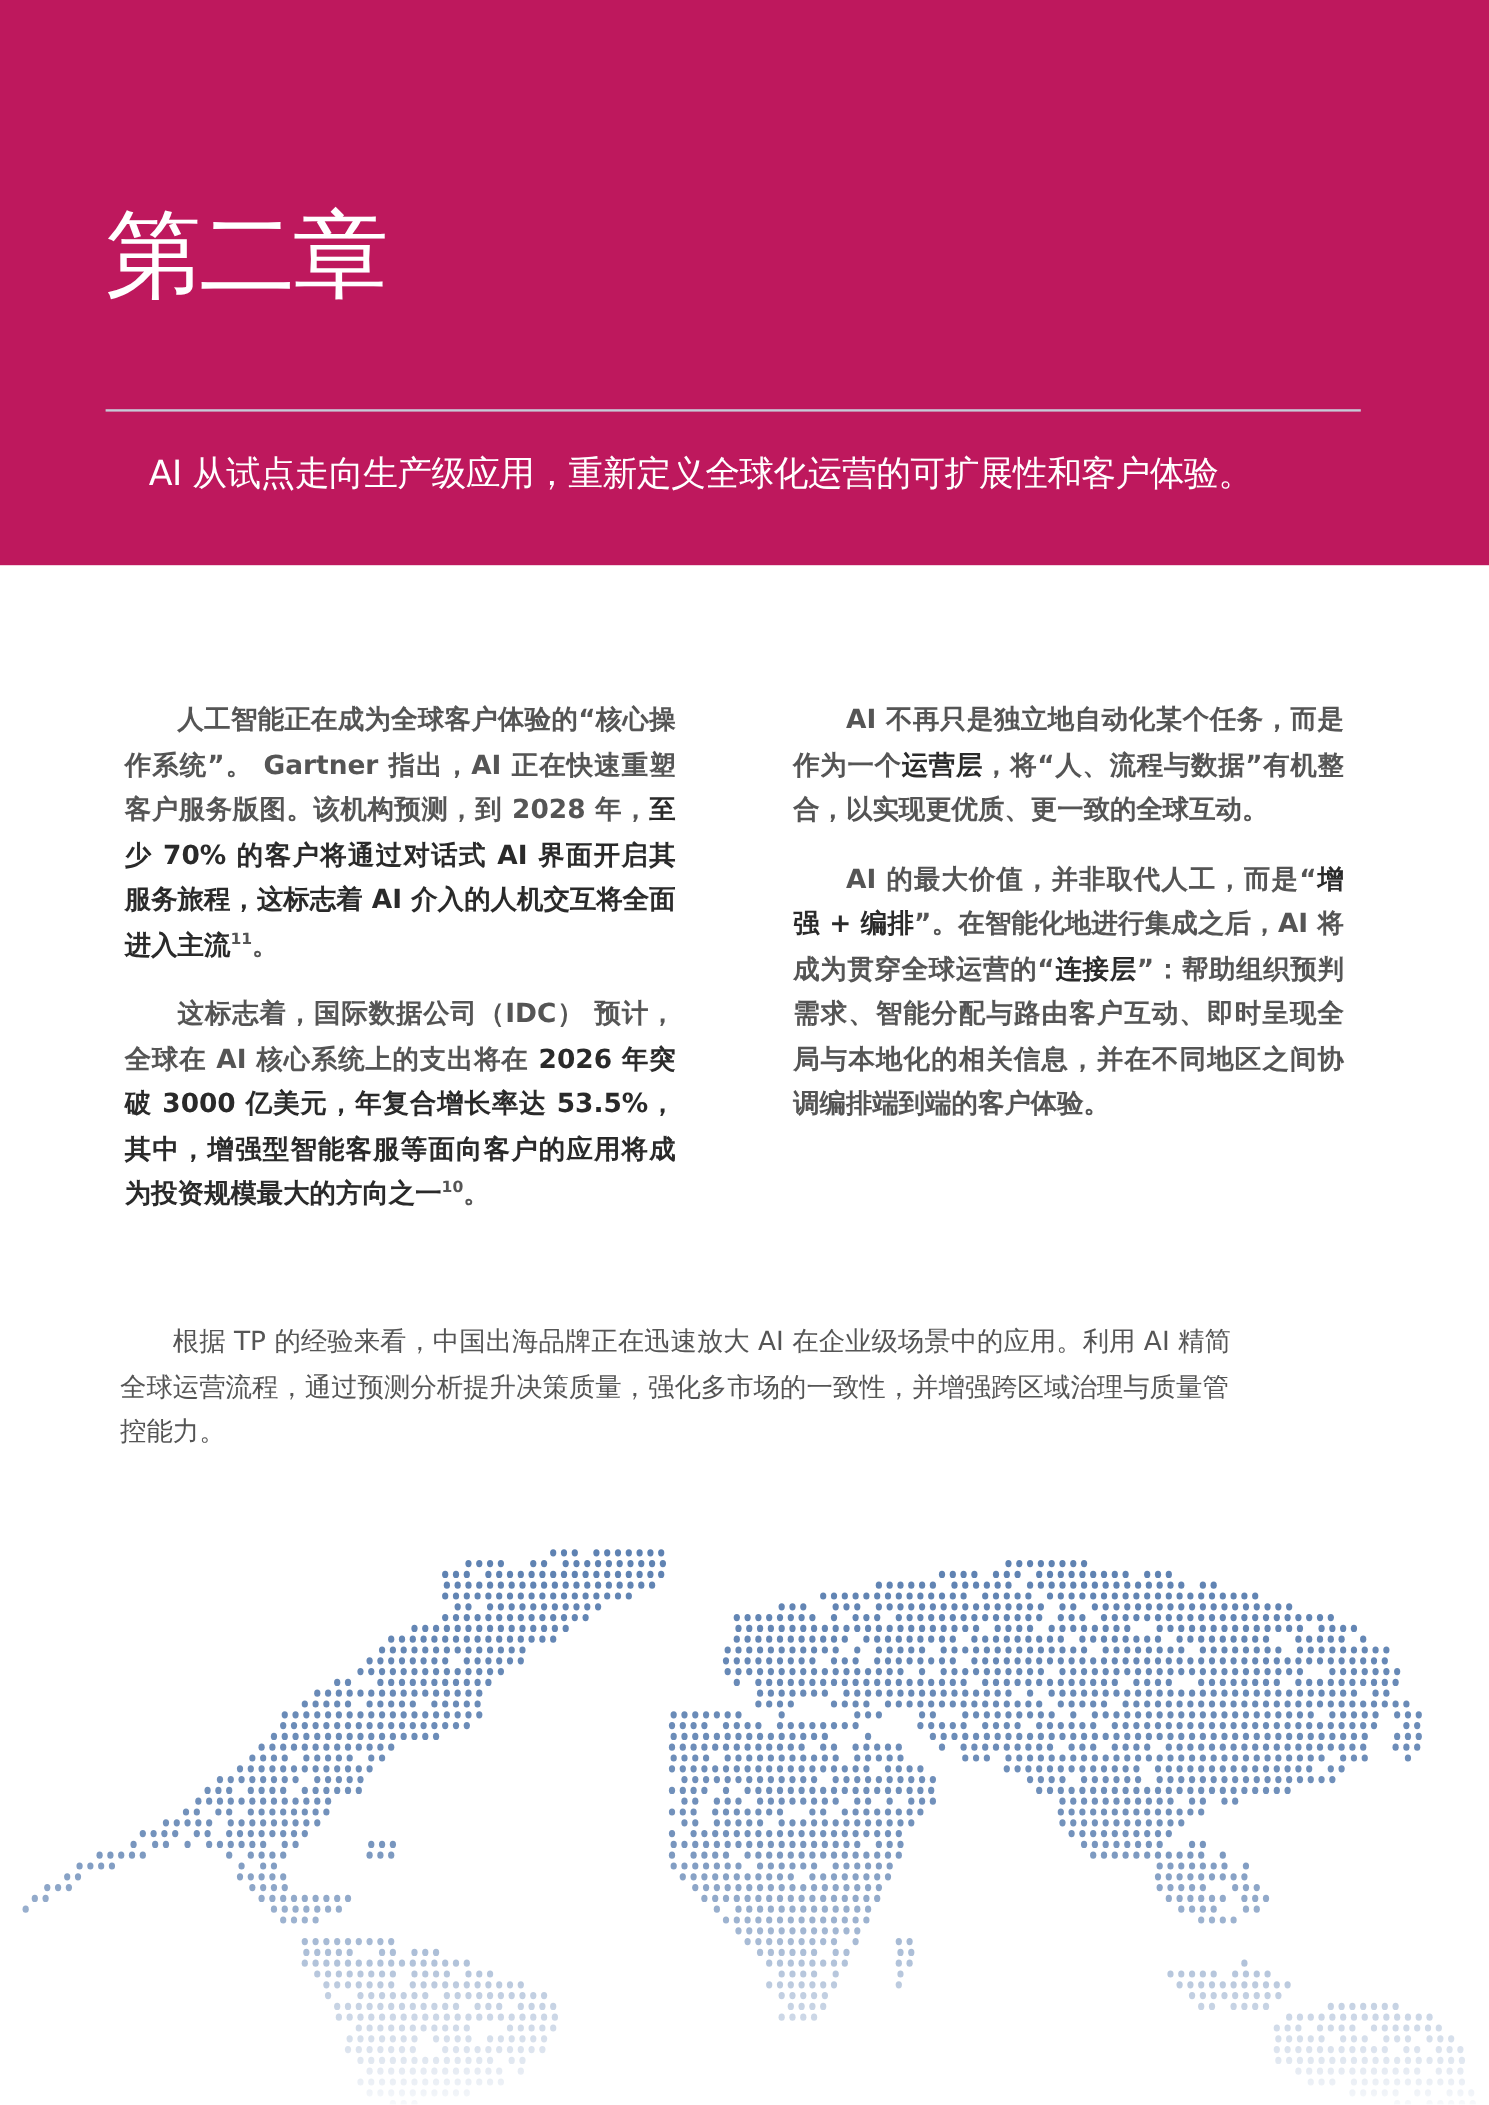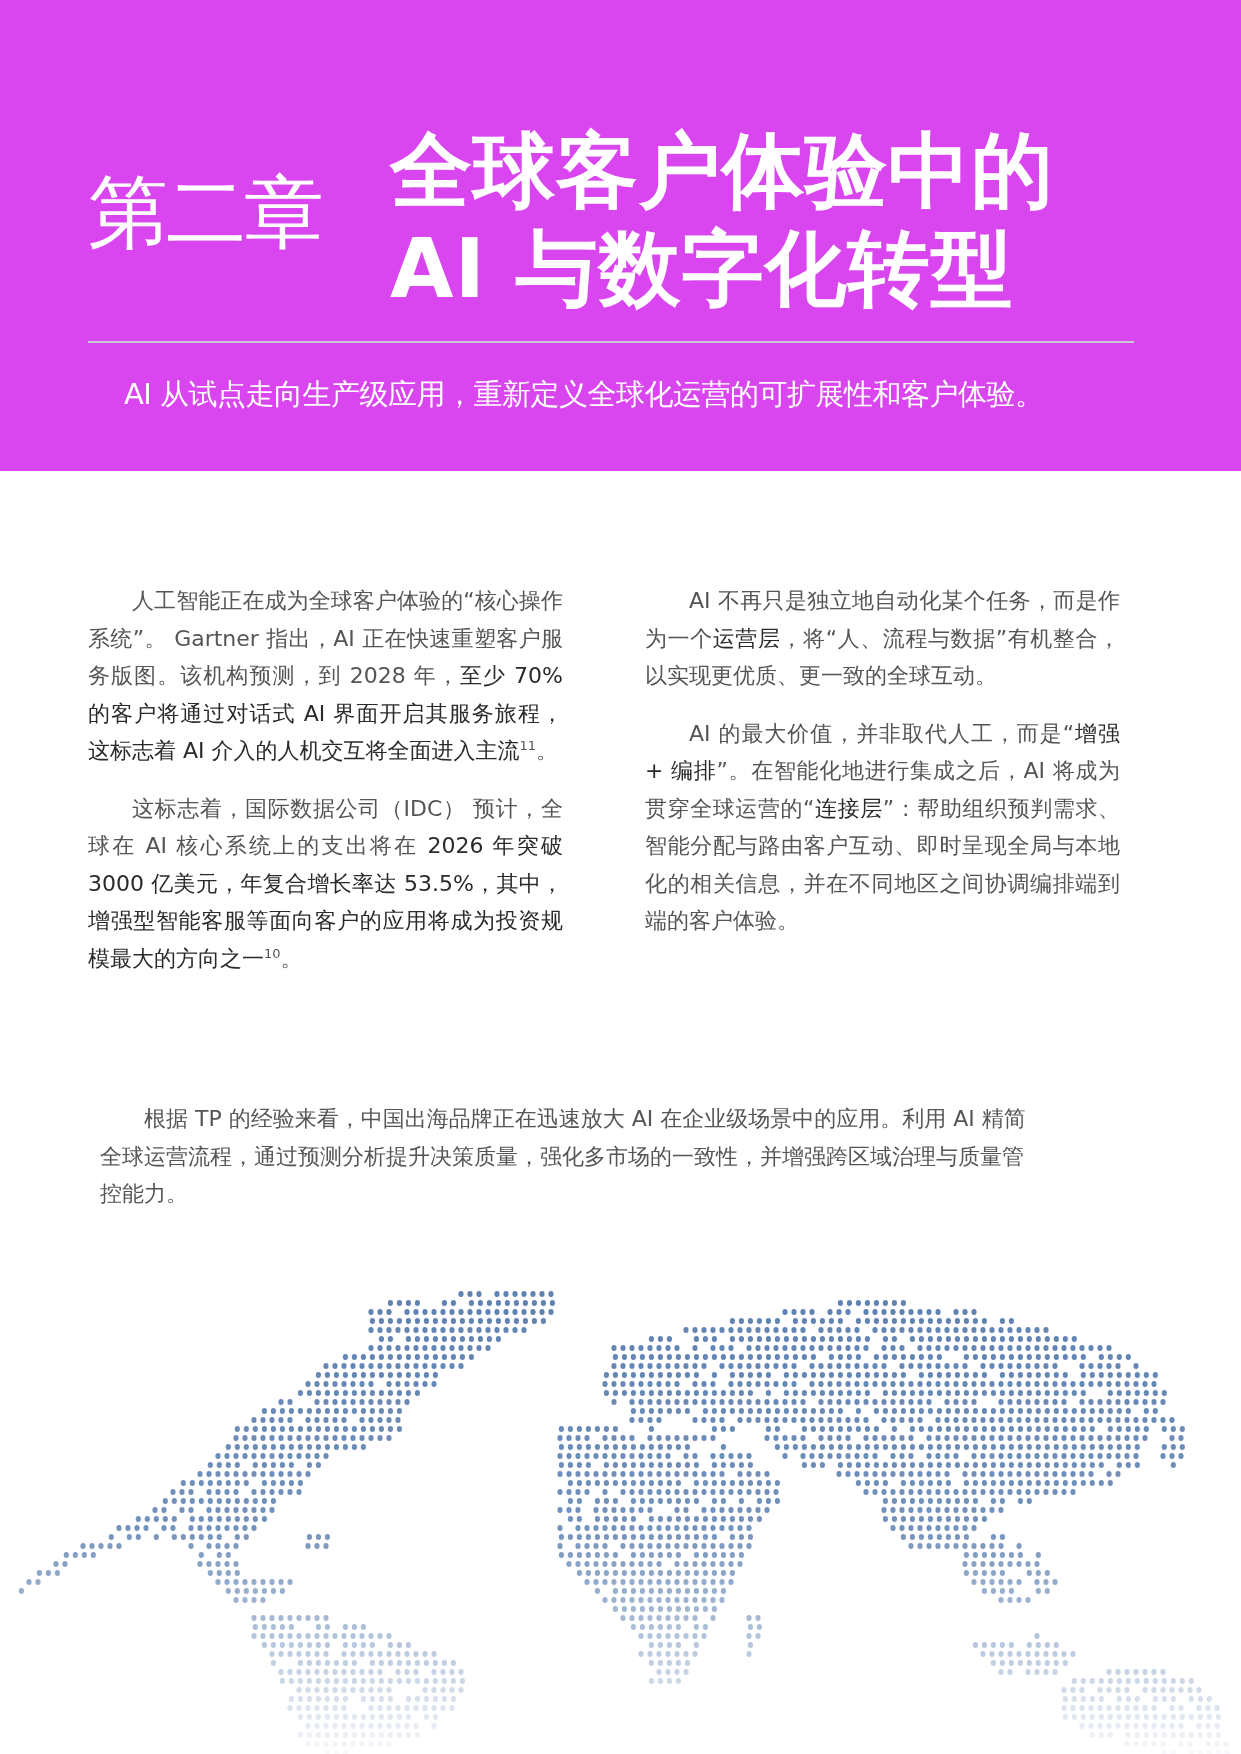--- a/index.html
+++ b/index.html
@@ -1,46 +1,42 @@
 <!DOCTYPE html>
 <html><head>
 <meta charset="utf-8">
 <style>
   html, body { margin: 0; padding: 0; background: #ffffff; }
   body { width: 1241px; height: 1754px; position: relative; overflow: hidden;
          font-family: "DejaVu Sans", "Liberation Sans", sans-serif; }
-  .header { position: absolute; left: 0; top: 0; width: 1241px; height: 471px; background: #d946ef; }
+  .header { position: absolute; left: 0; top: 0; width: 1241px; height: 471px; background: #be185d; }
   .chapter-label { position: absolute; left: 88px; top: 165px; font-size: 80px; line-height: 96px;
                    color: #ffffff; font-weight: 300; letter-spacing: -2px; white-space: nowrap; }
   .title { position: absolute; left: 390px; top: 122px; color: #ffffff; font-weight: bold;
            font-size: 82px; line-height: 98px; letter-spacing: 1px; white-space: nowrap; }
   .title div { white-space: nowrap; }
   .divider { position: absolute; left: 88px; top: 341px; width: 1046px; height: 2px; background: #c7c9d6; }
   .subtitle { position: absolute; left: 88px; top: 374px; font-size: 29px; line-height: 40px;
               color: #ffffff; white-space: nowrap; letter-spacing: -0.5px; margin-left: 36px; }
   .col { position: absolute; top: 582px; width: 475px; font-size: 22px; line-height: 37.5px;
          color: #555; text-align: justify; }
   .col.left { left: 88px; }
   .col.right { left: 645px; }
-  .col p { margin: 0 0 20px 0; text-indent: 2em; }
+  .col p { margin: 0 0 20px 16px; text-indent: 2em; font-weight: bold; }
   .col p .dark, .wide p .dark { color: #2a2a2a; }
   sup { font-size: 13px; line-height: 0; vertical-align: super; }
   .wide { position: absolute; left: 88px; top: 1088px; width: 960px; font-size: 22px; line-height: 37.5px; color: #555; }
   .wide p { margin: 12px; text-indent: 2em; }
   .map { position: absolute; left: 0; top: 1255px; width: 1241px; height: 499px; }
 </style>
 </head>
 <body>
 
 <div class="header">
   <div class="chapter-label">第二章</div>
-  <div class="title">
-    <div>全球客户体验中的</div>
-    <div>AI 与数字化转型</div>
-  </div>
   <div class="divider"></div>
   <div class="subtitle">AI 从试点走向生产级应用，重新定义全球化运营的可扩展性和客户体验。</div>
 </div>
 
 <div class="col left">
     <p><span>人工智能正在成为全球客户体验的“核心操作系统”。 Gartner 指出，AI 正在快速重塑客户服务版图。该机构预测，到 2028 年，</span><span class="dark">至少 70% 的客户将通过对话式 AI 界面开启其服务旅程，这标志着 AI 介入的人机交互将全面进入主流</span><sup>11</sup><span>。</span></p>
     <p><span>这标志着，国际数据公司（IDC） 预计，全球在 AI 核心系统上的支出将在 </span><span class="dark">2026 年突破 3000 亿美元，年复合增长率达 53.5%，其中，增强型智能客服等面向客户的应用将成为投资规模最大的方向之一</span><sup>10</sup><span>。</span></p>
   </div>
 <div class="col right">
     <p><span>AI 不再只是独立地自动化某个任务，而是作为一个</span><span class="dark">运营层</span><span>，将“人、流程与数据”有机整合，以实现更优质、更一致的全球互动。</span></p>

